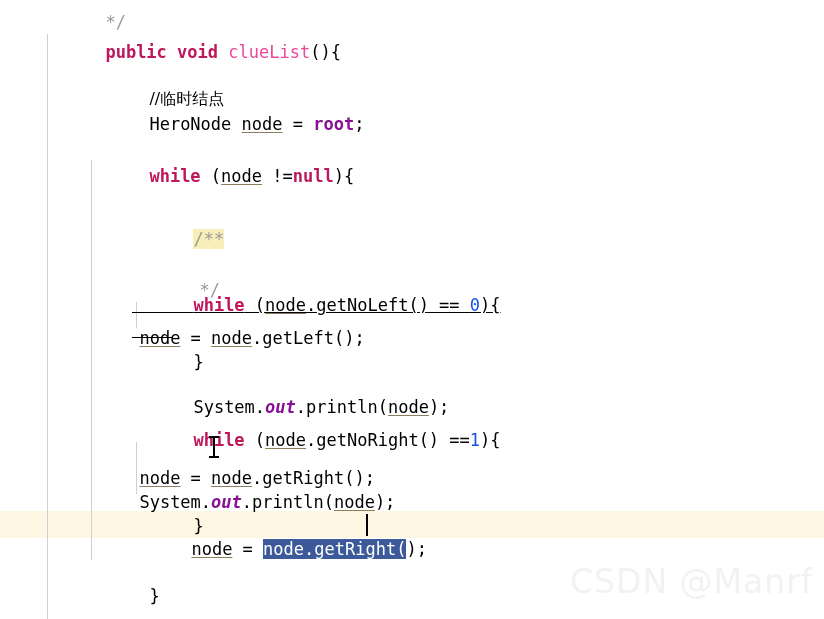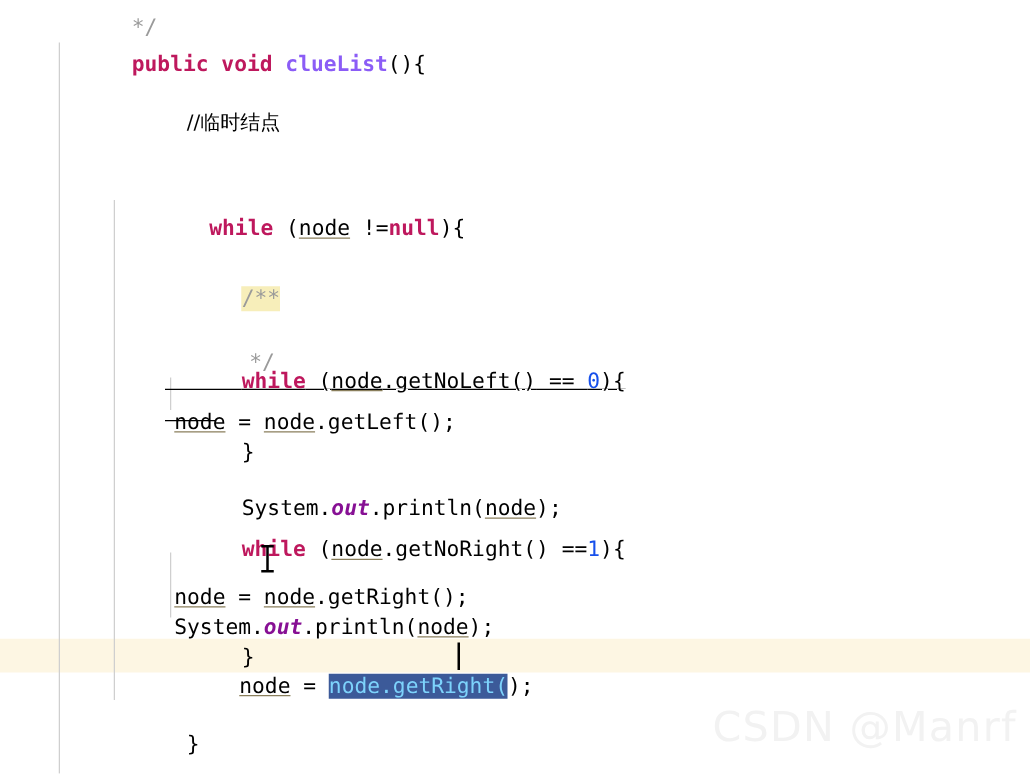--- a/index.html
+++ b/index.html
@@ -57,41 +57,41 @@
     letter-spacing: 0px;
   }
   .ind1 { padding-left: 44px; }
   .ind2 { padding-left: 88px; }
   .ind3 { padding-left: 132px; }
   .ind4 { padding-left: 78px; }
 
   
   .kw       { color: #be185d; font-weight: bold; }
   .type     { color: #000000; }
-  .decl     { color: #8b5cf6; font-weight: bold; }
+  .decl     { color: #ec4899; }
   .cmt      { color: #9a9a9a; }
   .cmt-cjk  { color: #000000; font-family: "DejaVu Sans", "Liberation Sans", sans-serif; font-size: 16px; }
   .field    { color: #871094; font-weight: bold; }
   .statfld  { color: #871094; font-weight: bold; font-style: italic; text-align: right; }
   .num      { color: #1750eb; }
   .plain    { color: #000000; }
   .localvar {
     color: #000000;
     text-decoration: underline;
     text-decoration-color: #8a7f5c;
     text-underline-offset: 2px;
   }
   .doc-hl {
     background: #f7eeba;
   }
 
   
   .sel {
     background: #3c5a99;
-    color: #7dd3fc;
+    color: #ffffff;
   }
 
   
   .caret {
     position: absolute;
     width: 2px;
     height: 22px;
     background: #000000;
     z-index: 4;
   }
@@ -138,23 +138,26 @@
     <div class="line" style="top:16px; padding-left:44px;">
       <span class="kw">public</span><span class="plain"> </span><span class="kw">void</span><span class="plain"> </span><span class="decl">clueList</span><span class="plain">(){</span>
     </div>
 
     
     <div class="line ind2" style="top:62px;">
       <span class="cmt-cjk">//临时结点</span>
     </div>
 
     
-
-    
-    <div class="line ind2" style="top:147px;margin-left:18px;">
+    <div class="line ind2" style="top:88px;">
+      <span class="type">HeroNode</span><span class="plain"> </span><span class="localvar">node</span><span class="plain"> = </span><span class="field">root</span><span class="plain">;</span>
+    </div>
+
+    
+    <div class="line ind2" style="top:140px;">
       <span class="kw">while</span><span class="plain"> (</span><span class="localvar">node</span><span class="plain"> !=</span><span class="kw">null</span><span class="plain">){</span>
     </div>
 
     
     <div class="line ind3" style="top:203px;">
       <span class="cmt doc-hl">/**</span>
     </div>
 
     
 

